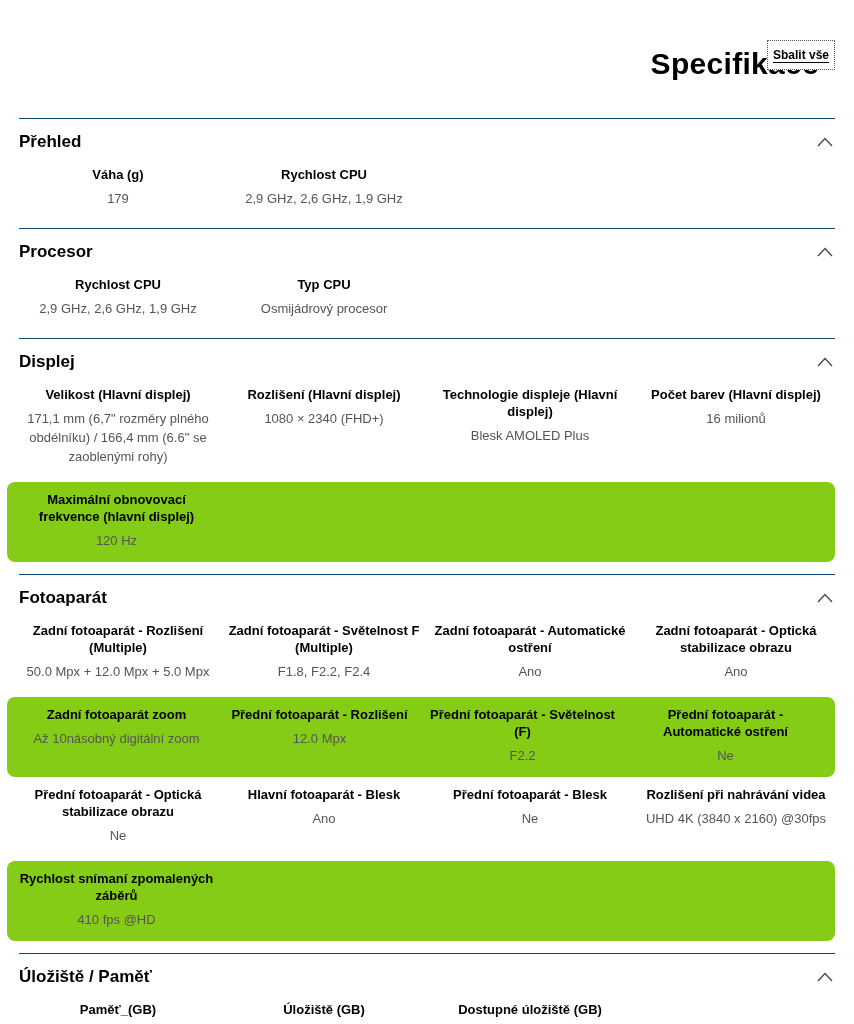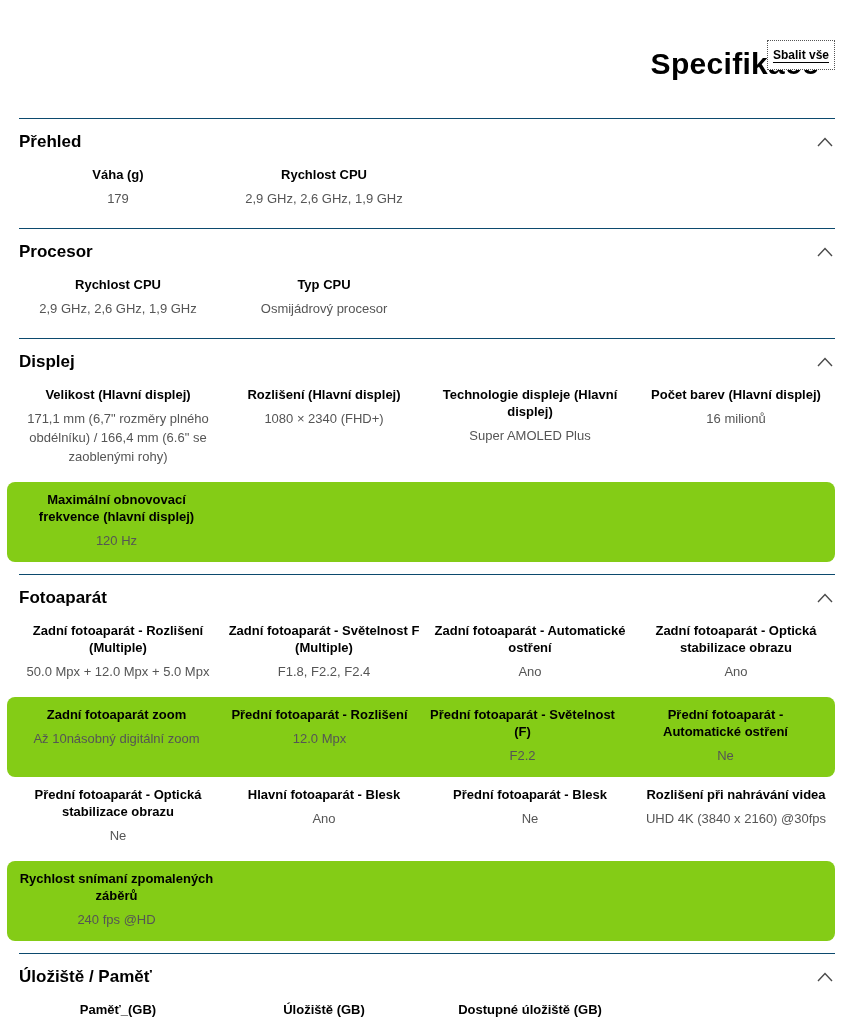--- a/index.html
+++ b/index.html
@@ -151,21 +151,21 @@
             <div class="field">
               <div class="field-label">Velikost (Hlavní displej)</div>
               <div class="field-value">171,1 mm (6,7" rozměry plného obdélníku) / 166,4 mm (6.6" se zaoblenými rohy)</div>
             </div>
             <div class="field">
               <div class="field-label">Rozlišení (Hlavní displej)</div>
               <div class="field-value">1080 × 2340 (FHD+)</div>
             </div>
             <div class="field">
               <div class="field-label">Technologie displeje (Hlavní displej)</div>
-              <div class="field-value">Super AMOLED Plus</div>
+              <div class="field-value">Blesk AMOLED Plus</div>
             </div>
             <div class="field">
               <div class="field-label">Počet barev (Hlavní displej)</div>
               <div class="field-value">16 milionů</div>
             </div>
           </div>
           <div class="spec-row gray">
             <div class="field">
               <div class="field-label">Maximální obnovovací frekvence (hlavní displej)</div>
               <div class="field-value">120 Hz</div>
@@ -234,21 +234,21 @@
               <div class="field-value">Ne</div>
             </div>
             <div class="field">
               <div class="field-label">Rozlišení při nahrávání videa</div>
               <div class="field-value">UHD 4K (3840 x 2160) @30fps</div>
             </div>
           </div>
           <div class="spec-row gray">
             <div class="field">
               <div class="field-label">Rychlost snímaní zpomalených záběrů</div>
-              <div class="field-value">240 fps @HD</div>
+              <div class="field-value">410 fps @HD</div>
             </div>
           </div>
         </div>
   </section>
 
   <section class="section">
     <div class="section-header">
       <h2 class="section-title">Úložiště / Paměť</h2>
       <span class="chevron">
         <svg width="16" height="10" viewBox="0 0 16 10" aria-hidden="true">

